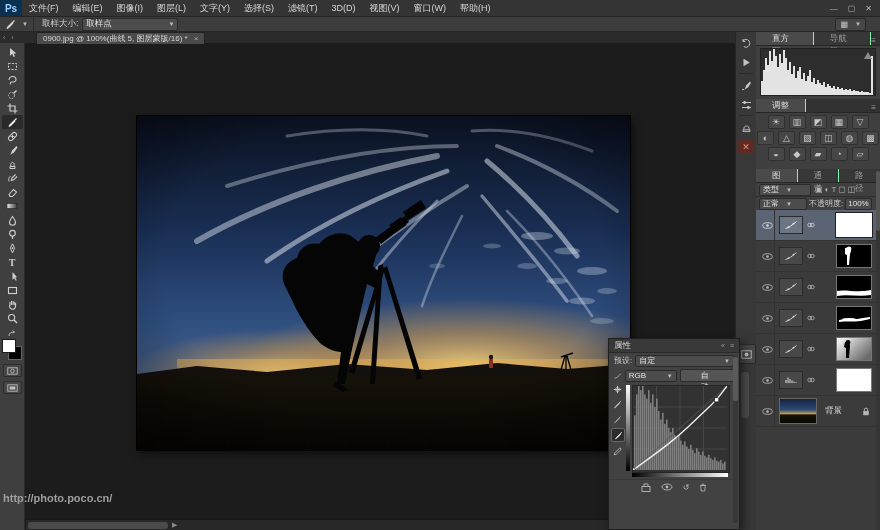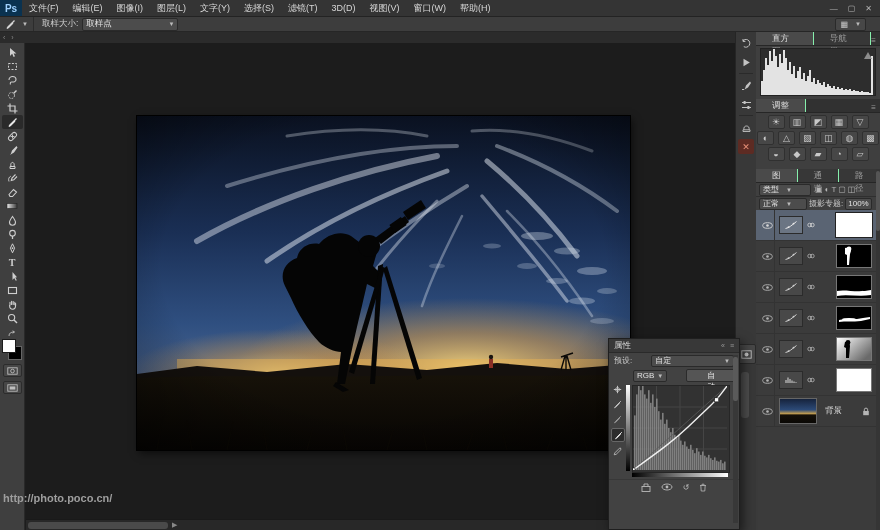--- a/index.html
+++ b/index.html
@@ -111,21 +111,21 @@
   
   .props{position:absolute;left:608px;top:338px;width:130px;height:190px;background:#424242;
          border:1px solid #1f1f1f;box-shadow:3px 4px 10px rgba(0,0,0,.55);z-index:50;}
   .props-title{height:13px;background:#383838;border-bottom:1px solid #2a2a2a;display:flex;
                align-items:center;padding:0 5px;font-size:8.5px;color:#d8d8d8;gap:4px;}
   .props-title .right{margin-left:auto;display:flex;gap:5px;color:#9a9a9a;font-size:7px;}
   .props-chips{height:15px;display:flex;align-items:center;gap:3px;padding:0 5px;border-bottom:1px solid #383838;}
   .chip{width:14px;height:11px;border:1px solid #2b2b2b;background:#4c4c4c;display:flex;
         align-items:center;justify-content:center;}
   .chip.active{background:#5d5d5d;border-color:#888;}
-  .props-row{height:15px;display:flex;align-items:center;padding:0 5px;gap:19px;font-size:8px;color:#c9c9c9;}
+  .props-row{height:15px;display:flex;align-items:center;padding:0 5px;gap:3px;font-size:8px;color:#c9c9c9;}
   .auto-btn{background:#555;border:1px solid #2b2b2b;border-radius:2px;padding:0 20px;height:11px;
             line-height:11px;font-size:8px;color:#e3e3e3;}
   .curve-zone{position:relative;height:96px;}
   .cv-tools{position:absolute;left:2px;top:0;width:13px;display:flex;flex-direction:column;gap:3px;}
   .cv-tool{width:12px;height:12px;display:flex;align-items:center;justify-content:center;border-radius:2px;}
   .cv-tool.active{background:#2c2c2c;border:1px solid #666;}
   .vgrad{position:absolute;left:17px;top:2px;width:4px;height:86px;background:linear-gradient(180deg,#fff,#000);}
   .hgrad{position:absolute;left:23px;top:90px;width:96px;height:4px;background:linear-gradient(90deg,#000,#fff);}
   .grid-box{position:absolute;left:23px;top:2px;width:96px;height:86px;background:#323232;border:1px solid #262626;}
   .io-row{height:15px;display:flex;align-items:center;gap:4px;padding:0 8px;font-size:8px;color:#c9c9c9;}
@@ -174,20 +174,24 @@
       <span class="caret">▼</span>
     </div>
     <div class="ws-box">
       <span>▦</span>
       <span class="caret">▼</span>
     </div>
   </div>
 
   <div class="tabbar">
     <span class="tab-collapse">‹ ›</span>
+    <div class="doc-tab">
+      <span>0900.jpg @ 100%(曲线 5, 图层蒙版/16) *</span>
+      <span class="doc-close">×</span>
+    </div>
   </div>
 
   <div class="toolbar">
     <div class="tool">
         <svg width="11" height="11" viewBox="0 0 11 11">
           <path d="M3 1 L3 9 L5.2 6.8 L6.6 10 L8 9.3 L6.6 6.4 L9.4 6.4 Z" fill="#cfcfcf"></path>
         </svg>
       </div>
     <div class="tool">
         <svg width="11" height="11" viewBox="0 0 11 11">
@@ -574,21 +578,21 @@
           <span>T</span>
           <span>▢</span>
           <span>◫</span>
         </div>
       </div>
       <div class="lp-row">
         <div class="lp-dd" style="width:40px">
           <span>正常</span>
           <span class="caret">▼</span>
         </div>
-        <span>摄影专题:</span>
+        <span>不透明度:</span>
         <span class="pct">100%</span>
       </div>
       <div class="lp-row">
         <span>锁定:</span>
         <div class="lock-glyphs">
           <span>▨</span>
           <span>✎</span>
           <span>+</span>
           <svg width="7" height="8" viewBox="0 0 7 8">
               <rect x="1" y="3.4" width="5" height="4" fill="#b5b5b5"></rect>

